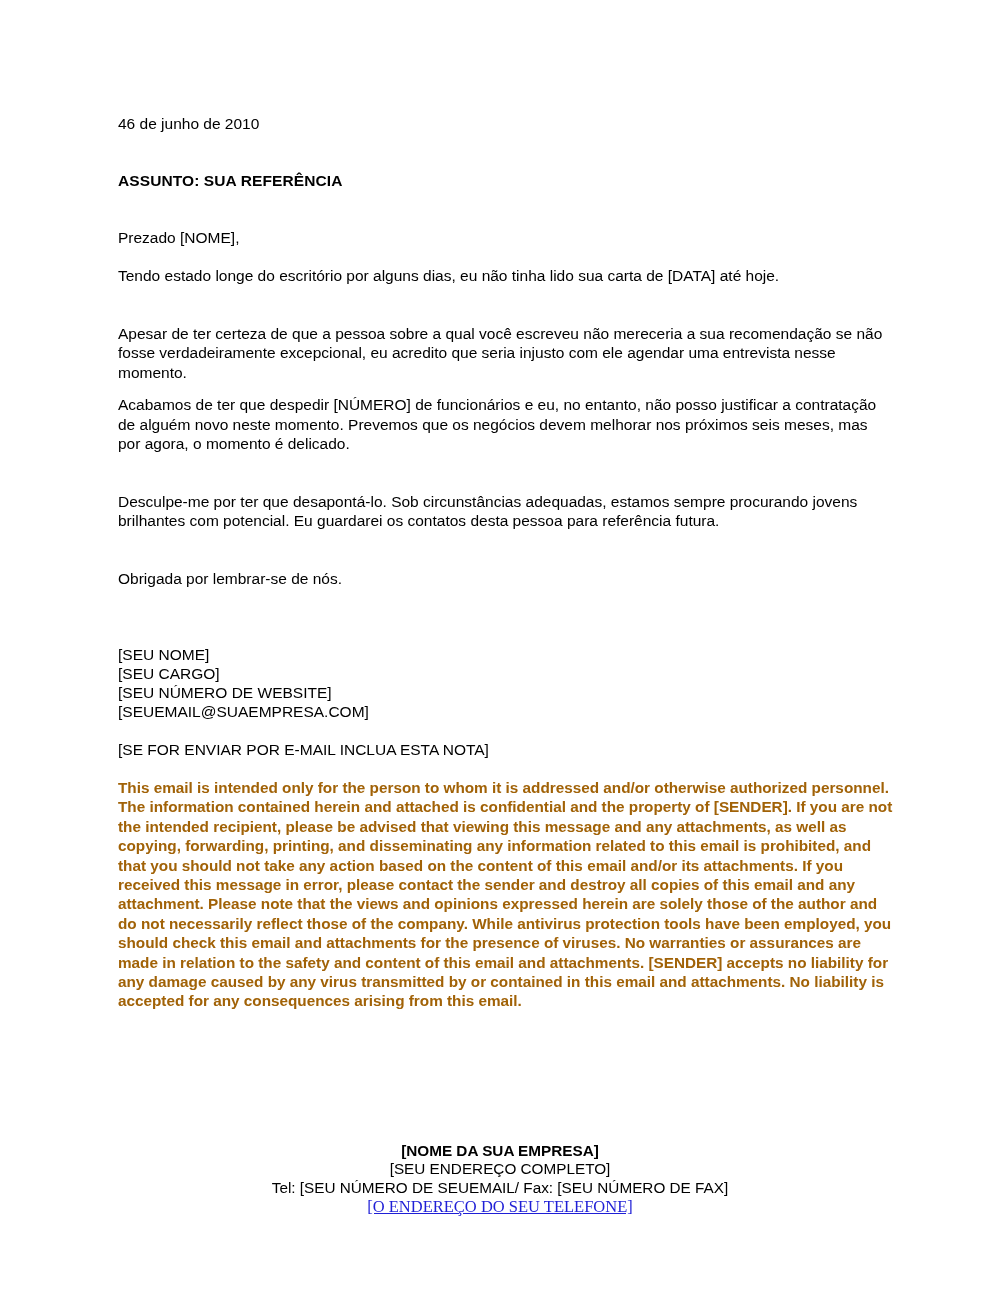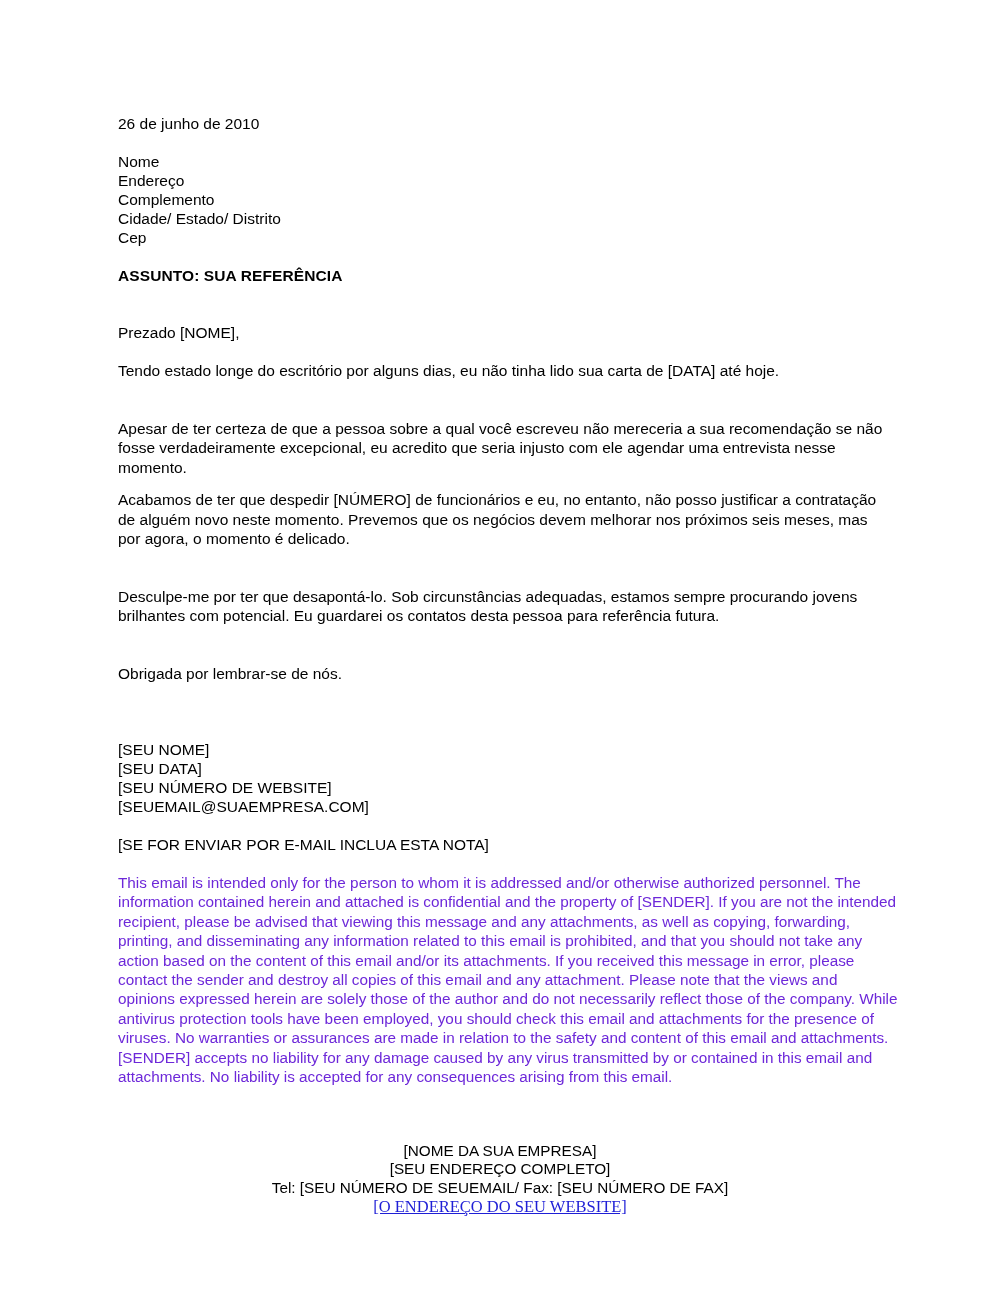--- a/index.html
+++ b/index.html
@@ -69,71 +69,65 @@
   
   .sig-block .line { }
 
   .note-line {
     font-size: 15.5px;
     line-height: 19px;
   }
 
   
   .disclaimer {
-    color: #6d28d9;
+    color: #a16207;
     font-size: 15.3px;
     line-height: 19.4px;
     width: 780px;
     margin: 0;
     text-align: left;
+    font-weight: bold;
   }
 
   
   .footer {
     position: absolute;
     left: 0;
     top: 1142px;
     width: 1000px;
     text-align: center;
   }
   .footer .f-line {
     font-size: 15.3px;
     line-height: 18.4px;
   }
   .footer .f-company {
-    font-weight: normal;
+    font-weight: bold;
   }
   .footer .f-website {
     font-family: "Liberation Serif", serif;
     font-size: 16.5px;
     line-height: 19px;
     color: #1f1fd6;
     text-decoration: underline;
     cursor: pointer;
     display: inline-block;
   }
 </style>
 </head>
 <body>
 
 <div class="page">
 
   <div class="sheet">
 
-    <div class="date-line">26 de junho de 2010</div>
+    <div class="date-line">46 de junho de 2010</div>
 
     <div class="gap-md"></div>
 
-    <div class="address-block">
-      <div class="line">Nome</div>
-      <div class="line">Endereço</div>
-      <div class="line">Complemento</div>
-      <div class="line">Cidade/ Estado/ Distrito</div>
-      <div class="line">Cep</div>
-    </div>
 
     <div class="gap-md"></div>
 
     <div class="subject">ASSUNTO: SUA REFERÊNCIA</div>
 
     <div class="gap-xl"></div>
 
     <div class="line">Prezado [NOME],</div>
 
     <div class="gap-md"></div>
@@ -156,35 +150,35 @@
 
     <p class="para">Obrigada por lembrar-se de nós.</p>
 
     <div class="gap-xl"></div>
 
 
     <div class="gap-md"></div>
 
     <div class="sig-block">
       <div class="line">[SEU NOME]</div>
-      <div class="line">[SEU DATA]</div>
+      <div class="line">[SEU CARGO]</div>
       <div class="line">[SEU NÚMERO DE WEBSITE]</div>
       <div class="line">[SEUEMAIL@SUAEMPRESA.COM]</div>
     </div>
 
     <div class="gap-md"></div>
 
     <div class="note-line">[SE FOR ENVIAR POR E-MAIL INCLUA ESTA NOTA]</div>
 
     <div class="gap-md"></div>
 
     <p class="disclaimer">This email is intended only for the person to whom it is addressed and/or otherwise authorized personnel. The information contained herein and attached is confidential and the property of [SENDER]. If you are not the intended recipient, please be advised that viewing this message and any attachments, as well as copying, forwarding, printing, and disseminating any information related to this email is prohibited, and that you should not take any action based on the content of this email and/or its attachments. If you received this message in error, please contact the sender and destroy all copies of this email and any attachment. Please note that the views and opinions expressed herein are solely those of the author and do not necessarily reflect those of the company. While antivirus protection tools have been employed, you should check this email and attachments for the presence of viruses. No warranties or assurances are made in relation to the safety and content of this email and attachments. [SENDER] accepts no liability for any damage caused by any virus transmitted by or contained in this email and attachments. No liability is accepted for any consequences arising from this email.</p>
 
   </div>
 
   <div class="footer">
     <div class="f-line f-company">[NOME DA SUA EMPRESA]</div>
     <div class="f-line">[SEU ENDEREÇO COMPLETO]</div>
     <div class="f-line">Tel: [SEU NÚMERO DE SEUEMAIL/ Fax: [SEU NÚMERO DE FAX]</div>
-    <div><span class="f-website">[O ENDEREÇO DO SEU WEBSITE]</span></div>
+    <div><span class="f-website">[O ENDEREÇO DO SEU TELEFONE]</span></div>
   </div>
 
 </div>
 
 </body></html>

